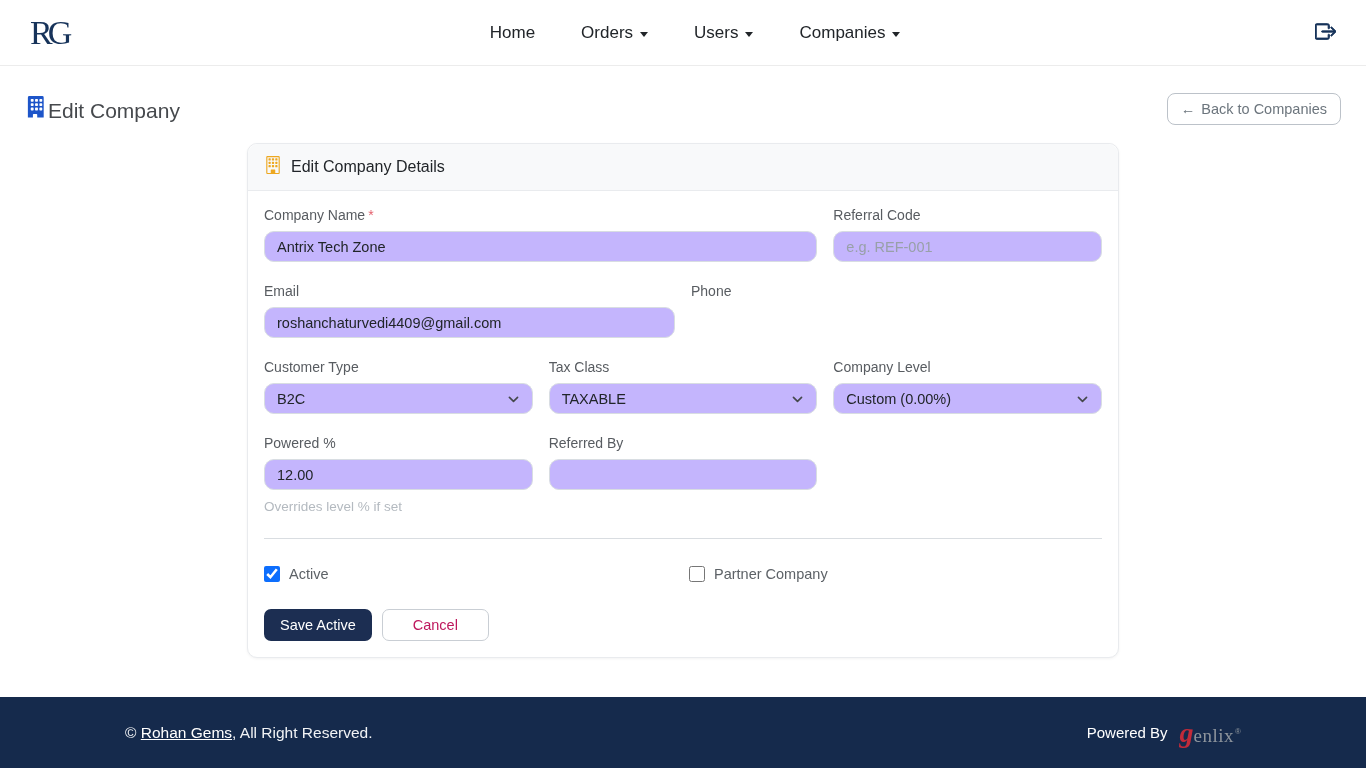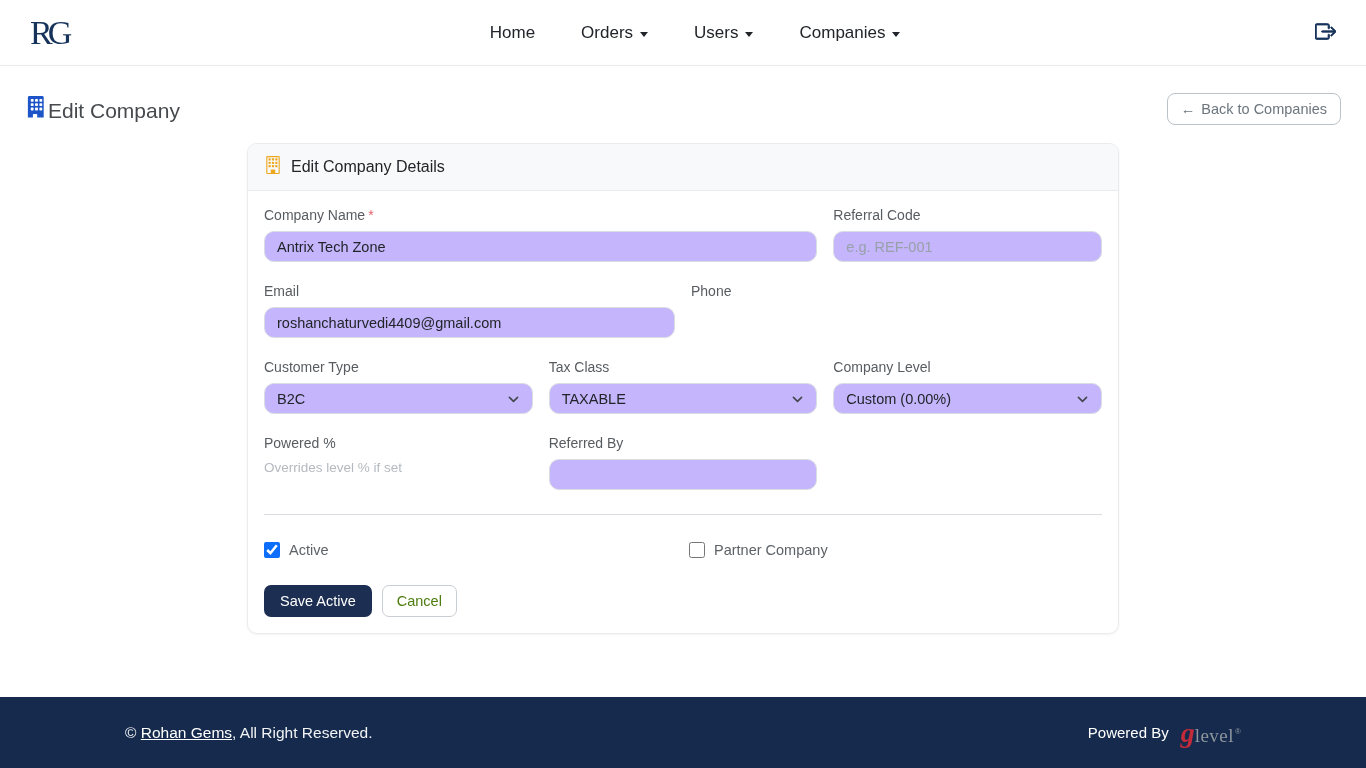--- a/index.html
+++ b/index.html
@@ -177,24 +177,24 @@
     color: #fff;
     border: none;
     border-radius: 7px;
     padding: 8px 16px;
     font-size: 14.5px;
     cursor: pointer;
     font-family: "Liberation Sans", sans-serif;
   }
   .btn-outline {
     background: #fff;
-    color: #4d7c0f;
+    color: #be185d;
     border: 1px solid #c9ced4;
     border-radius: 7px;
-    padding: 7px 14px;
+    padding: 7px 30px;
     font-size: 14.5px;
     cursor: pointer;
     font-family: "Liberation Sans", sans-serif;
   }
 
   
   .footer {
     position: absolute;
     left: 0; right: 0; bottom: 0;
     height: 71px;
@@ -347,20 +347,21 @@
                 <polyline points="3,6 8,11 13,6"></polyline>
               </svg>
           </span>
         </div>
       </div>
     </div>
 
     <div class="row" style="margin-bottom:0;">
       <div class="col-4">
         <label class="field-label">Powered %</label>
+        <input class="input" type="text" value="12.00" style="">
         <div class="help-text">Overrides level % if set</div>
       </div>
       <div class="col-4">
         <label class="field-label">Referred By</label>
         <input class="input" type="text" value="" style="">
       </div>
     </div>
 
     <hr class="divider">
 
@@ -385,18 +386,18 @@
 
 <footer class="footer">
   <div class="footer-inner">
     <div class="footer-left">
       <span>© </span><a class="footer-link">Rohan Gems</a><span>, All Right Reserved.</span>
     </div>
     <div class="powered">
       <span>Powered By</span>
       <span class="genlix">
         <span class="genlix-g">g</span>
-          <span class="genlix-rest">level</span>
+          <span class="genlix-rest">enlix</span>
           <span class="genlix-reg">®</span>
       </span>
     </div>
   </div>
 </footer>
 
 </body></html>

